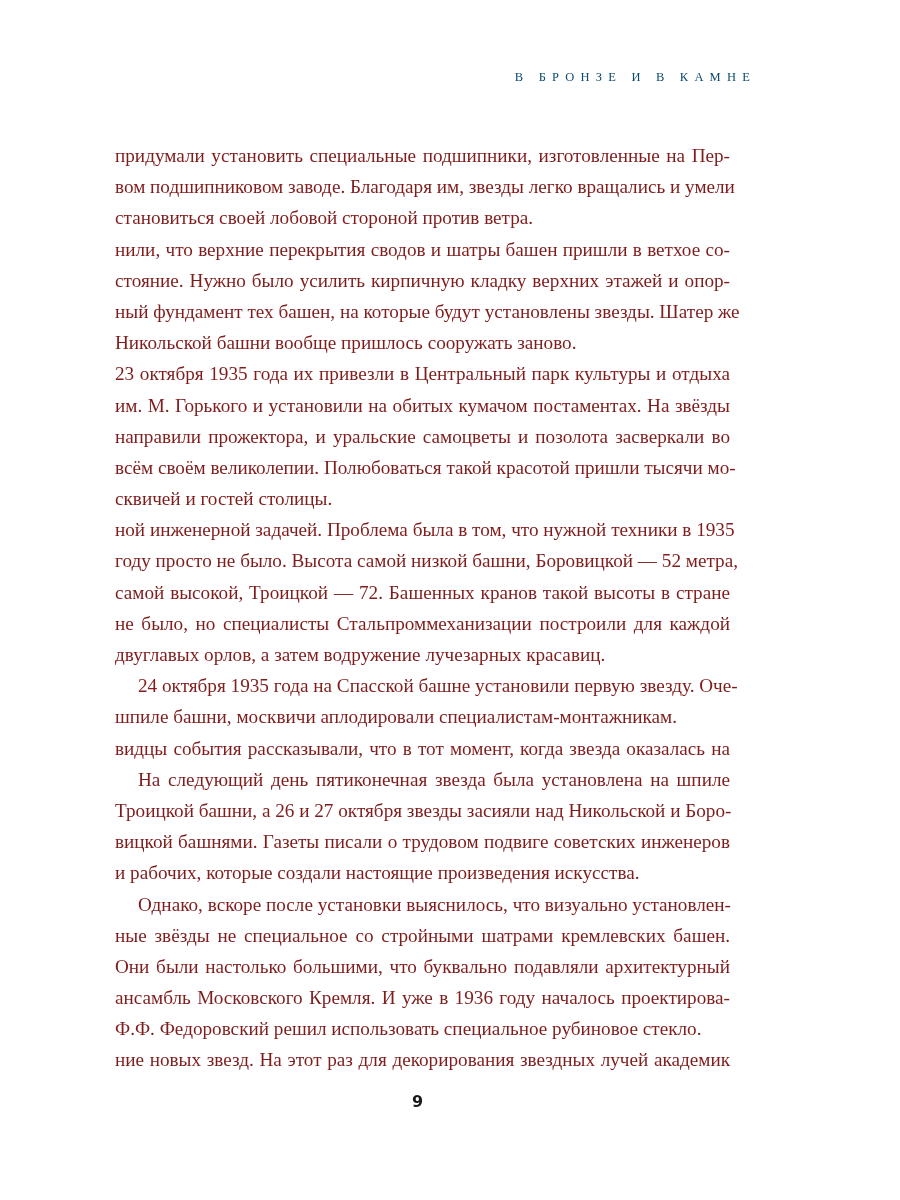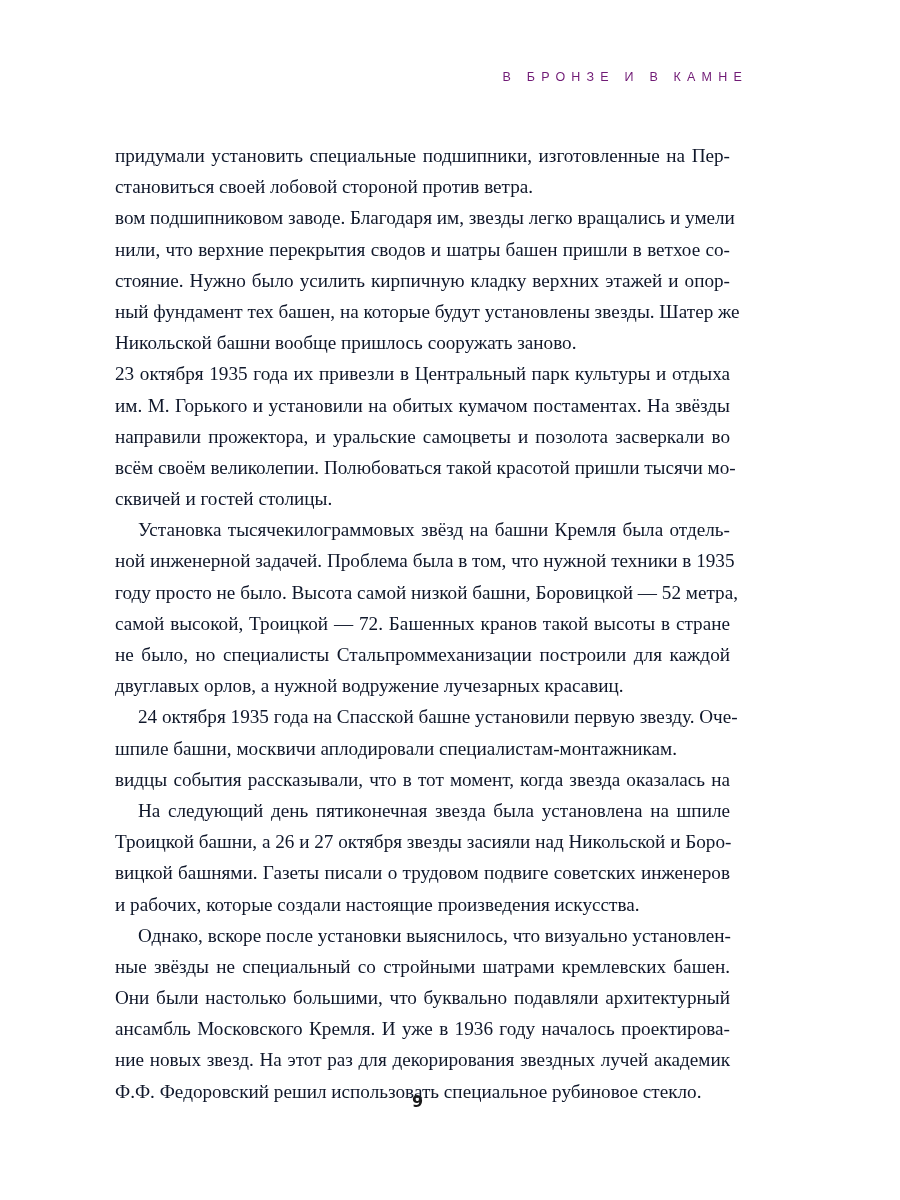--- a/index.html
+++ b/index.html
@@ -10,36 +10,36 @@
     body {
       width: 900px;
       height: 1200px;
       position: relative;
       overflow: hidden;
       color: #231f20;
     }
     .running-head {
       position: absolute;
       top: 70px;
-      right: 152px;
-      font-family: Liberation Sans, sans-serif;
+      right: 144px;
+      font-family: Liberation Serif, serif;
       font-size: 12.5px;
       letter-spacing: 6.2px;
-      color: #701a75;
+      color: #0c4a6e;
       white-space: nowrap;
     }
     .text-block {
       position: absolute;
       top: 140px;
       left: 115px;
       width: 615px;
       font-family: "Liberation Serif", serif;
       font-size: 19.2px;
       line-height: 31.2px;
-      color: #0f172a;
+      color: #7f1d1d;
     }
     .para {
       margin: 0;
     }
     .line {
       display: block;
       text-align: justify;
       text-align-last: justify;
       white-space: nowrap;
       height: 31.2px;
@@ -67,67 +67,66 @@
 <body>
 
 <div>
 
   <div class="running-head">В БРОНЗЕ И В КАМНЕ</div>
 
   <div class="text-block">
 
     <p class="para">
       <span class="line">придумали установить специальные подшипники, изготовленные на Пер-</span>
+      <span class="line">вом подшипниковом заводе. Благодаря им, звезды легко вращались и умели</span>
       <span class="line last">становиться своей лобовой стороной против ветра.</span>
-      <span class="line">вом подшипниковом заводе. Благодаря им, звезды легко вращались и умели</span>
     </p>
 
     <p class="para">
       <span class="line">нили, что верхние перекрытия сводов и шатры башен пришли в ветхое со-</span>
       <span class="line">стояние. Нужно было усилить кирпичную кладку верхних этажей и опор-</span>
       <span class="line">ный фундамент тех башен, на которые будут установлены звезды. Шатер же</span>
       <span class="line last">Никольской башни вообще пришлось сооружать заново.</span>
     </p>
 
     <p class="para">
       <span class="line">23 октября 1935 года их привезли в Центральный парк культуры и отдыха</span>
       <span class="line">им. М. Горького и установили на обитых кумачом постаментах. На звёзды</span>
       <span class="line">направили прожектора, и уральские самоцветы и позолота засверкали во</span>
       <span class="line">всём своём великолепии. Полюбоваться такой красотой пришли тысячи мо-</span>
       <span class="line last">сквичей и гостей столицы.</span>
     </p>
 
     <p class="para">
-      <span class="line indent">Установка тысячекилограммовых звёзд на башни Кремля была отдель-</span>
       <span class="line">ной инженерной задачей. Проблема была в том, что нужной техники в 1935</span>
       <span class="line">году просто не было. Высота самой низкой башни, Боровицкой — 52 метра,</span>
       <span class="line">самой высокой, Троицкой — 72. Башенных кранов такой высоты в стране</span>
       <span class="line">не было, но специалисты Стальпроммеханизации построили для каждой</span>
-      <span class="line last">двуглавых орлов, а нужной водружение лучезарных красавиц.</span>
+      <span class="line last">двуглавых орлов, а затем водружение лучезарных красавиц.</span>
     </p>
 
     <p class="para">
       <span class="line indent">24 октября 1935 года на Спасской башне установили первую звезду. Оче-</span>
       <span class="line last">шпиле башни, москвичи аплодировали специалистам-монтажникам.</span>
       <span class="line">видцы события рассказывали, что в тот момент, когда звезда оказалась на</span>
     </p>
 
     <p class="para">
       <span class="line indent">На следующий день пятиконечная звезда была установлена на шпиле</span>
       <span class="line">Троицкой башни, а 26 и 27 октября звезды засияли над Никольской и Боро-</span>
       <span class="line">вицкой башнями. Газеты писали о трудовом подвиге советских инженеров</span>
       <span class="line last">и рабочих, которые создали настоящие произведения искусства.</span>
     </p>
 
     <p class="para">
       <span class="line indent">Однако, вскоре после установки выяснилось, что визуально установлен-</span>
-      <span class="line">ные звёзды не специальный со стройными шатрами кремлевских башен.</span>
+      <span class="line">ные звёзды не специальное со стройными шатрами кремлевских башен.</span>
       <span class="line">Они были настолько большими, что буквально подавляли архитектурный</span>
       <span class="line">ансамбль Московского Кремля. И уже в 1936 году началось проектирова-</span>
+      <span class="line last">Ф.Ф. Федоровский решил использовать специальное рубиновое стекло.</span>
       <span class="line">ние новых звезд. На этот раз для декорирования звездных лучей академик</span>
-      <span class="line last">Ф.Ф. Федоровский решил использовать специальное рубиновое стекло.</span>
     </p>
 
   </div>
 
   <div class="folio">9</div>
 
 </div>
 
 </body></html>

